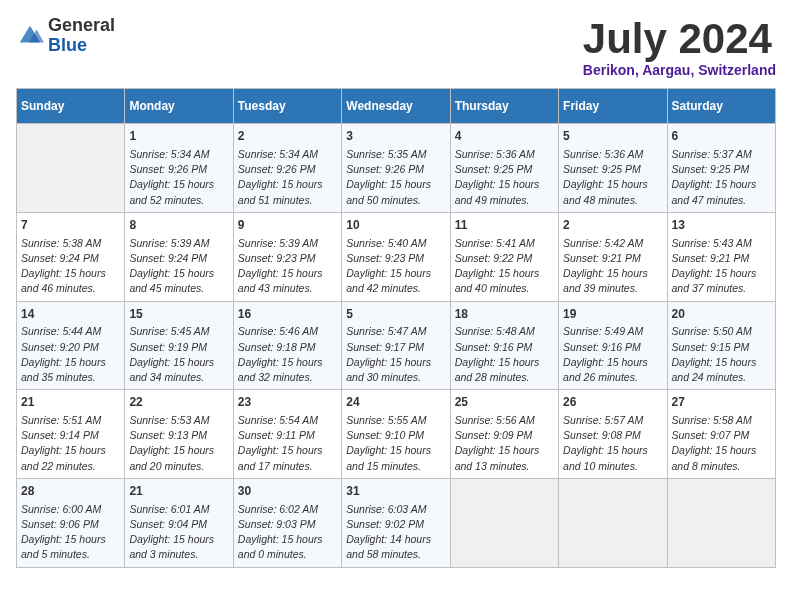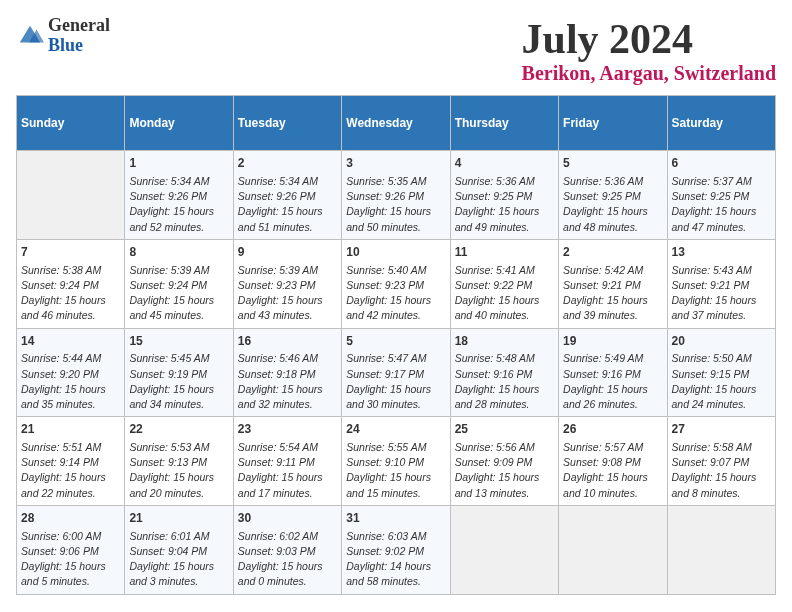--- a/index.html
+++ b/index.html
@@ -8,21 +8,20 @@
       background: #fff;
       width: 792px;
       min-height: 612px;
       padding: 16px;
     }
     .header {
       display: flex;
       justify-content: space-between;
       align-items: flex-start;
       margin-bottom: 10px;
-      font-family: Liberation Serif, serif;
     }
     .logo {
       display: flex;
       align-items: center;
       gap: 4px;
     }
     .logo-text {
       font-size: 18px;
       font-weight: bold;
       line-height: 1.1;
@@ -35,33 +34,33 @@
     }
     .title-block {
     }
     .month-title {
       font-size: 42px;
       font-weight: bold;
       color: #333;
       line-height: 1.1;
     }
     .location {
-      font-size: 20px;
-      color: #be185d;
+      font-size: 14px;
+      color: #4c1d95;
       font-weight: bold;
     }
     table {
       width: 100%;
       border-collapse: collapse;
       font-size: 11px;
     }
     thead tr th {
       background-color: #2e75b6;
       color: #fff;
-      padding: 20px 4px;
+      padding: 10px 4px;
       text-align: left;
       font-size: 12px;
       font-weight: bold;
       border: 1px solid #c0c0c0;
     }
     tbody tr td {
       border: 1px solid #c0c0c0;
       vertical-align: top;
       padding: 4px 4px;
       min-height: 70px;

